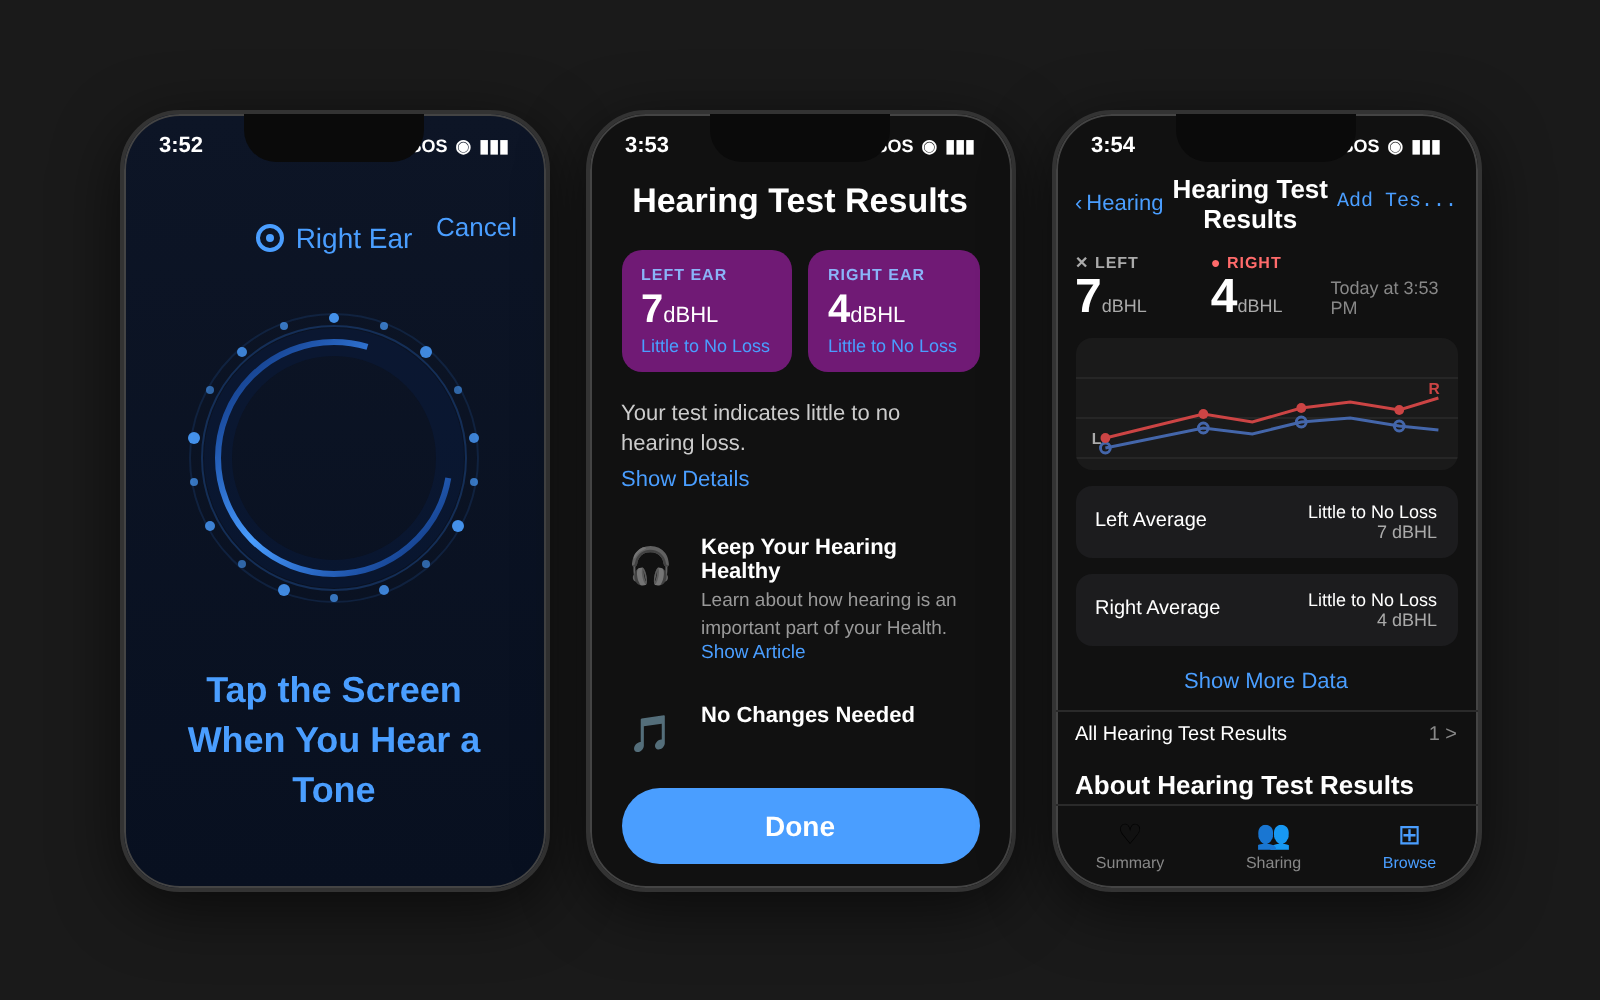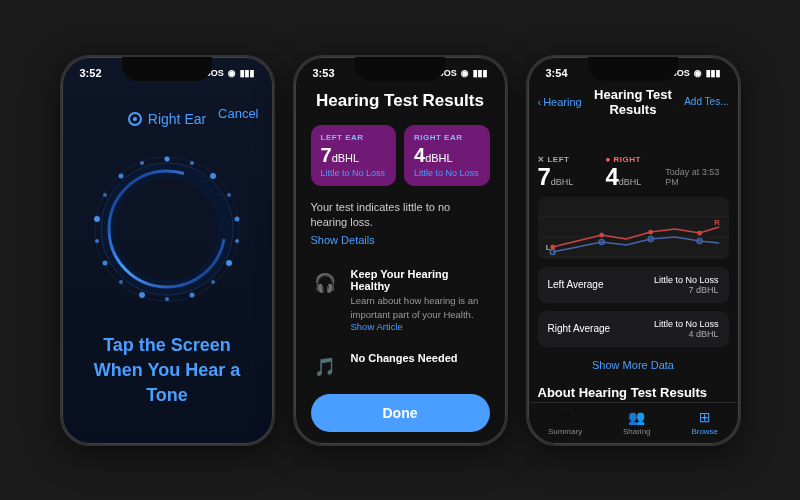--- a/index.html
+++ b/index.html
@@ -279,28 +279,28 @@
       flex: 1;
       color: #fff;
       font-size: 13px;
       font-weight: 600;
       text-align: center;
     }
 
     .p3-add {
       color: #4a9eff;
       font-size: 10px;
+      font-family: Liberation Mono, monospace;
     }
 
     .p3-lr-row {
       display: flex;
       padding: 4px 10px;
       gap: 16px;
       align-items: flex-start;
-      margin-top: 28px;
     }
 
     .p3-side {
       display: flex;
       flex-direction: column;
     }
 
     .p3-side-label {
       font-size: 8px;
       font-weight: 600;
@@ -637,20 +637,24 @@
     <div class="avg-row" style="margin-top:4px">
       <div class="avg-label">Right Average</div>
       <div class="avg-value-block">
         <div class="avg-status">Little to No Loss</div>
         <div class="avg-num">4 dBHL</div>
       </div>
     </div>
 
     <div class="show-more-btn">Show More Data</div>
 
+    <div class="section-row">
+      <span class="section-label">All Hearing Test Results</span>
+      <span class="section-count">1 &gt;</span>
+    </div>
 
     <div class="about-title">About Hearing Test Results</div>
 
     <div class="tab-bar">
       <div class="tab-item">
         <span class="tab-icon">♡</span>
         <span class="tab-label">Summary</span>
       </div>
       <div class="tab-item">
         <span class="tab-icon">👥</span>

